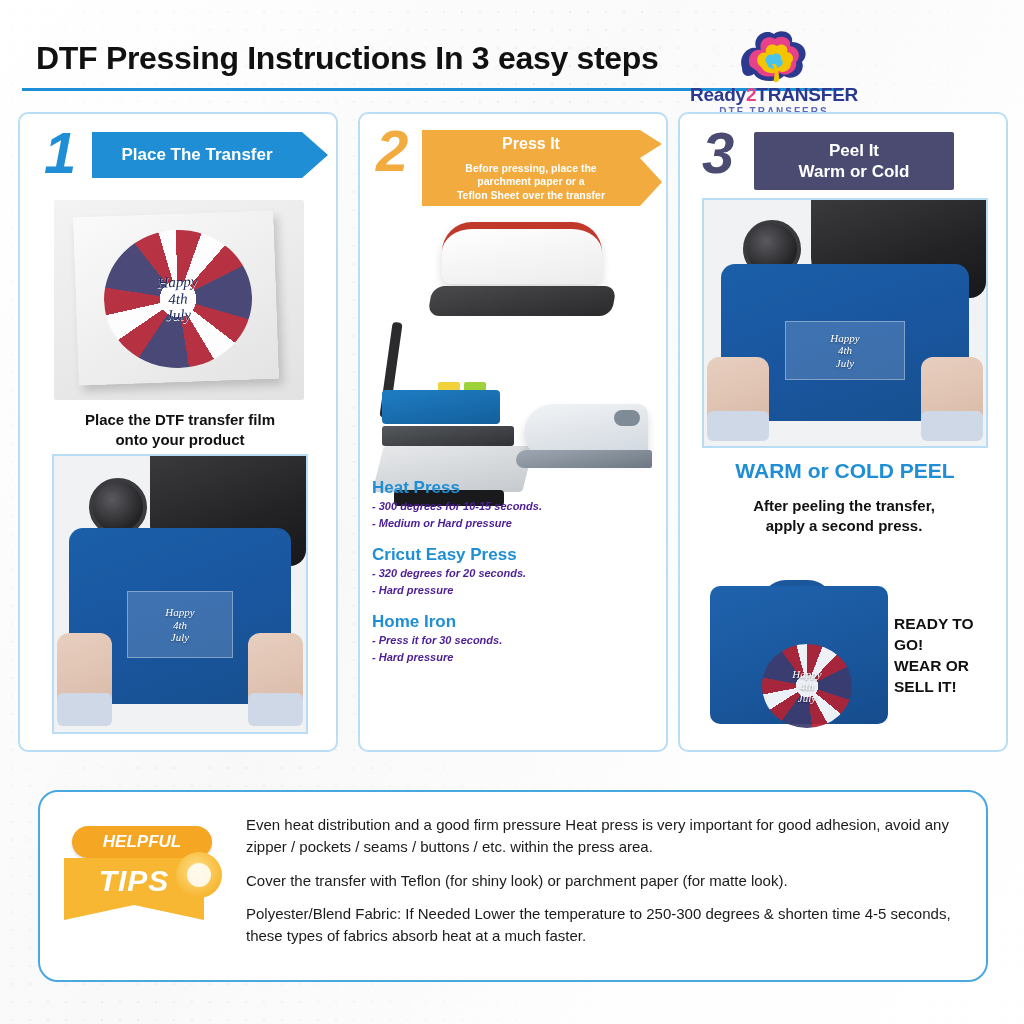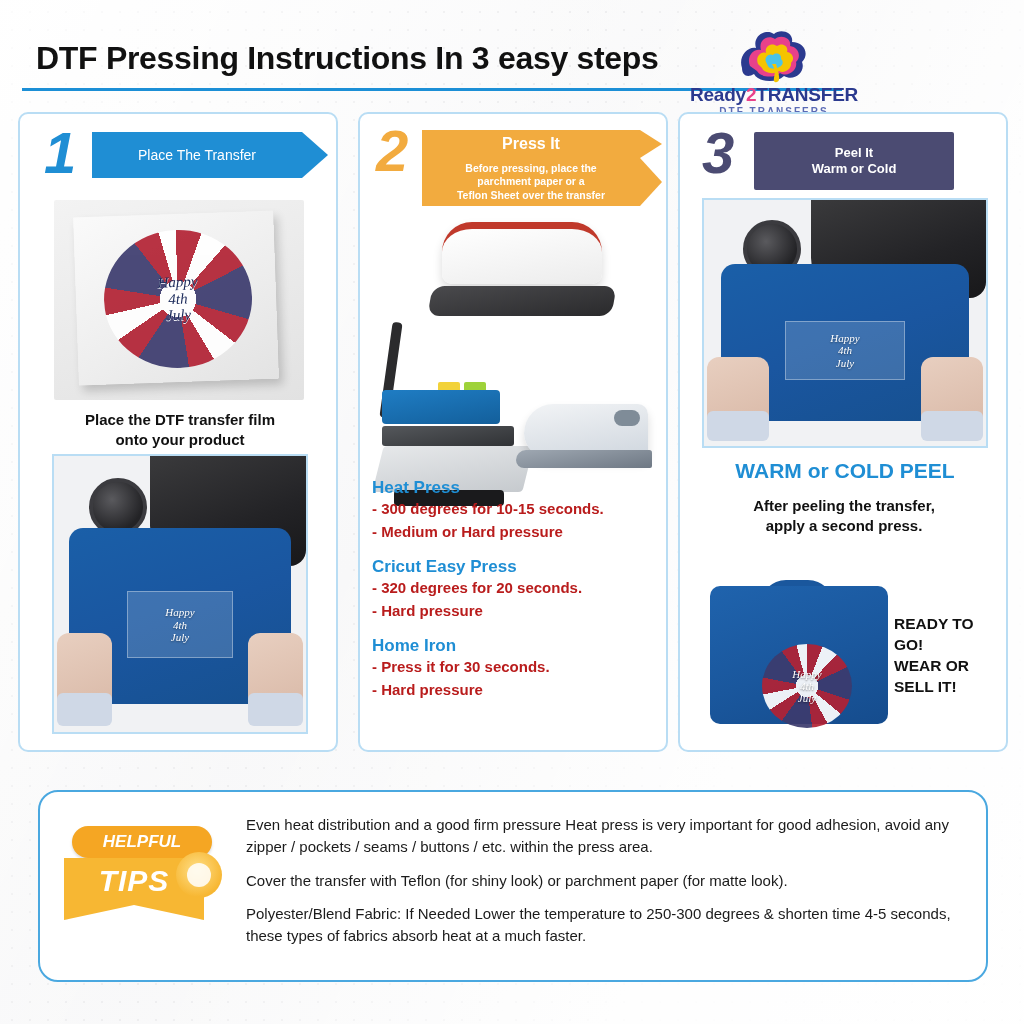--- a/index.html
+++ b/index.html
@@ -75,21 +75,21 @@
   }
 
   
   #rib1 { left: 72px; top: 18px; width: 210px; height: 46px; background: #1f8ed4; }
   #rib1:after {
     content: ""; position: absolute; right: -26px; top: 0;
     border-top: 23px solid transparent; border-bottom: 23px solid transparent;
     border-left: 26px solid #1f8ed4;
   }
   #num1 { left: 24px; top: 10px; color: #1f8ed4; }
-  .rib1-label { font-size: 14px; font-weight: normal; }
+  .rib1-label { font-size: 17px; font-weight: bold; }
 
   
   #rib2 { left: 62px; top: 16px; width: 218px; height: 28px; background: #f2ab3f; }
   #rib2:after {
     content: ""; position: absolute; right: -22px; top: 0;
     border-top: 14px solid transparent; border-bottom: 14px solid transparent;
     border-left: 22px solid #f2ab3f;
   }
   #rib2b { left: 62px; top: 44px; width: 218px; height: 48px; background: #f2ab3f; }
   #rib2b:after {
@@ -97,21 +97,21 @@
     border-top: 24px solid transparent; border-bottom: 24px solid transparent;
     border-left: 22px solid #f2ab3f;
   }
   #num2 { left: 16px; top: 8px; color: #f2ab3f; }
   .rib2-label { font-size: 16px; font-weight: bold; }
   .rib2-sub { font-size: 10.5px; font-weight: bold; line-height: 1.3; padding: 0 6px; }
 
   
   #rib3 { left: 74px; top: 18px; width: 200px; height: 58px; background: #4b4b72; border-radius: 2px;}
   #num3 { left: 22px; top: 10px; color: #4b4b72; }
-  .rib3-label { font-size: 13px; font-weight: bold; line-height: 1.25; }
+  .rib3-label { font-size: 17px; font-weight: bold; line-height: 1.25; }
 
   
   .photo { position: absolute; overflow: hidden; background: #eee; }
   .photo-bordered { border: 2px solid #b9ddf4; }
 
   
   #film-photo { left: 34px; top: 86px; width: 250px; height: 200px;
     background: linear-gradient(160deg,#f3f3f3,#e2e2e2); border-radius: 2px; }
   .film-sheet {
     position: absolute; left: 22px; top: 14px; width: 200px; height: 168px;
@@ -254,21 +254,21 @@
     position: absolute; left: 56px; top: 14px; width: 74px; height: 26px;
     border: 8px solid #1a579d; border-bottom: none;
     border-radius: 40px 40px 0 0; background: transparent;
   }
   .fold-art {
     position: absolute; left: 52px; top: 58px; width: 90px; height: 84px;
   }
 
   
   .blue-head { color: #1f8ed4; font-size: 17px; font-weight: bold; }
-  .bullet { font-size: 15px; font-weight: bold; color: #b91c1c; line-height: 1.5; }
+  .bullet { font-size: 11px; font-weight: bold; color: #4c1d95; line-height: 1.5; font-style: italic; }
   #p2-text { position: absolute; left: 12px; top: 364px; width: 290px; }
   #p2-text .grp { margin-bottom: 14px; }
 
   .peel-band {
     position: absolute; left: 22px; top: 340px; width: 286px; height: 34px;
     display: flex; align-items: center; justify-content: center;
     font-size: 21px; font-weight: bold; color: #1f8ed4;
   }
   .cap3 {
     position: absolute; left: 14px; top: 382px; width: 300px; text-align: center;

